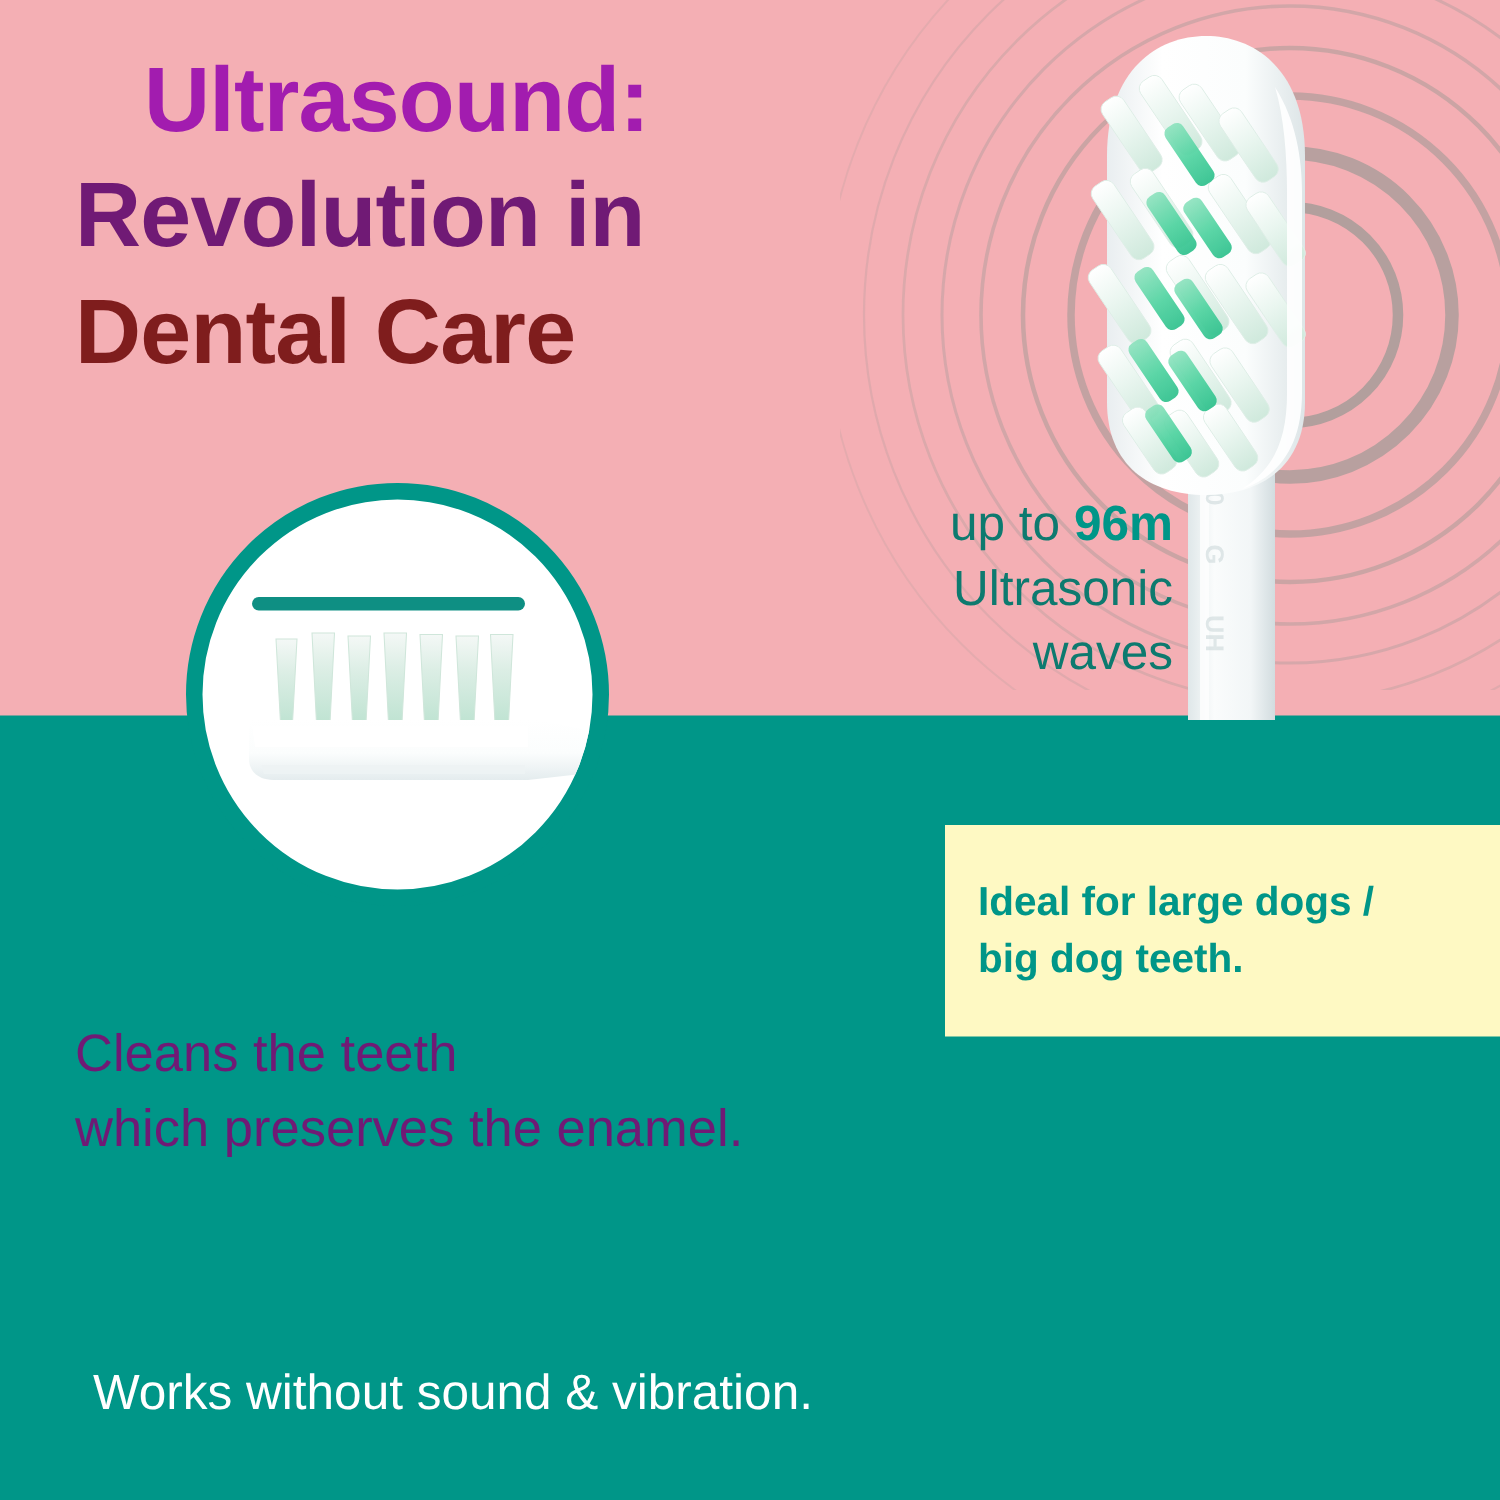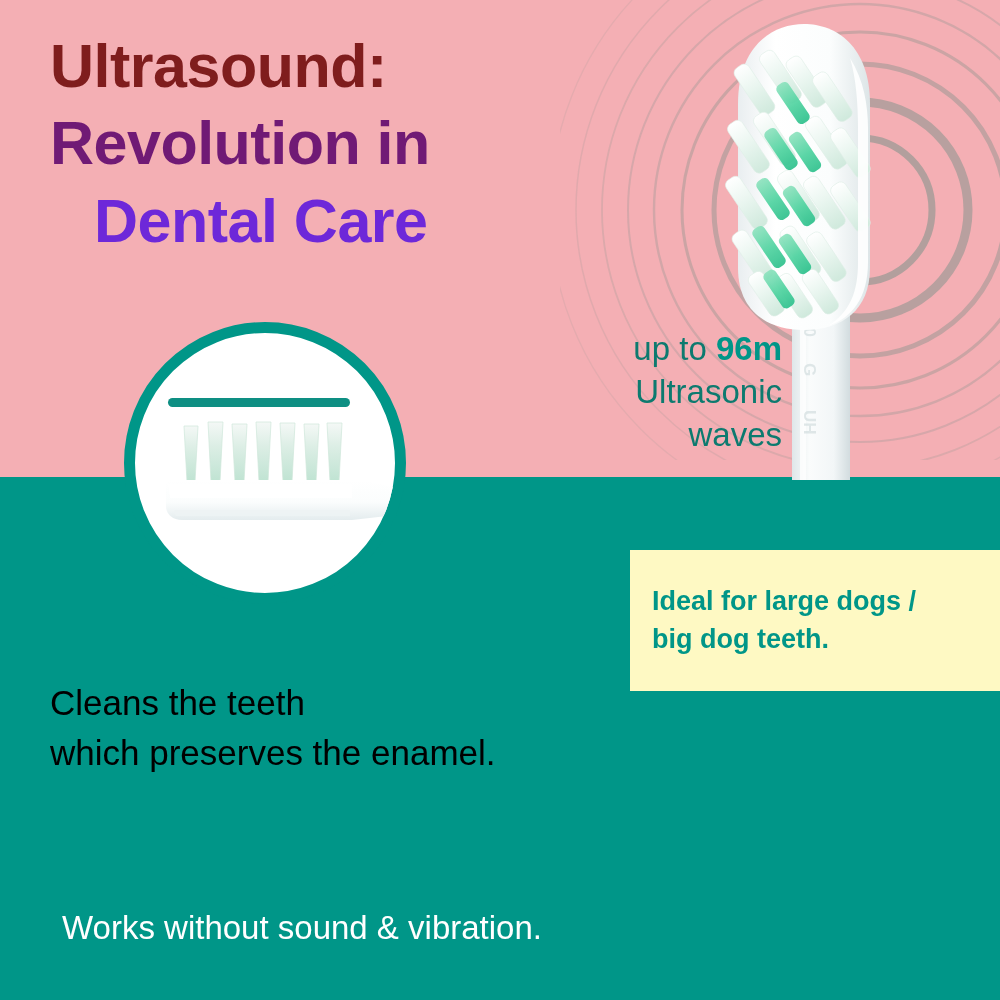--- a/index.html
+++ b/index.html
@@ -39,23 +39,23 @@
   .headline {
     position: absolute;
     left: 50px;
     top: 28px;
     width: 560px;
     font-size: 61px;
     font-weight: bold;
     line-height: 1.27;
     letter-spacing: -0.5px;
   }
-  .headline .l1 { color: #7f1d1d; display: block; }
+  .headline .l1 { color: #a21caf; display: block; margin-left: 46px; }
   .headline .l2 { color: #701a75; display: block; }
-  .headline .l3 { color: #6d28d9; display: block; margin-left: 44px; }
+  .headline .l3 { color: #7f1d1d; display: block; }
 
   
   .waves {
     position: absolute;
     left: 560px;
     top: -40px;
     width: 500px;
     height: 500px;
     pointer-events: none;
   }
@@ -125,21 +125,21 @@
     line-height: 1.42;
   }
   .callout-text span { display: block; white-space: nowrap; }
 
   
   .body-copy {
     position: absolute;
     left: 50px;
     top: 678px;
     width: 620px;
-    color: #000000;
+    color: #701a75;
     font-size: 35px;
     line-height: 1.43;
   }
   .body-copy span { display: block; white-space: nowrap; }
 
   .footer-copy {
     position: absolute;
     left: 62px;
     top: 908px;
     width: 700px;

